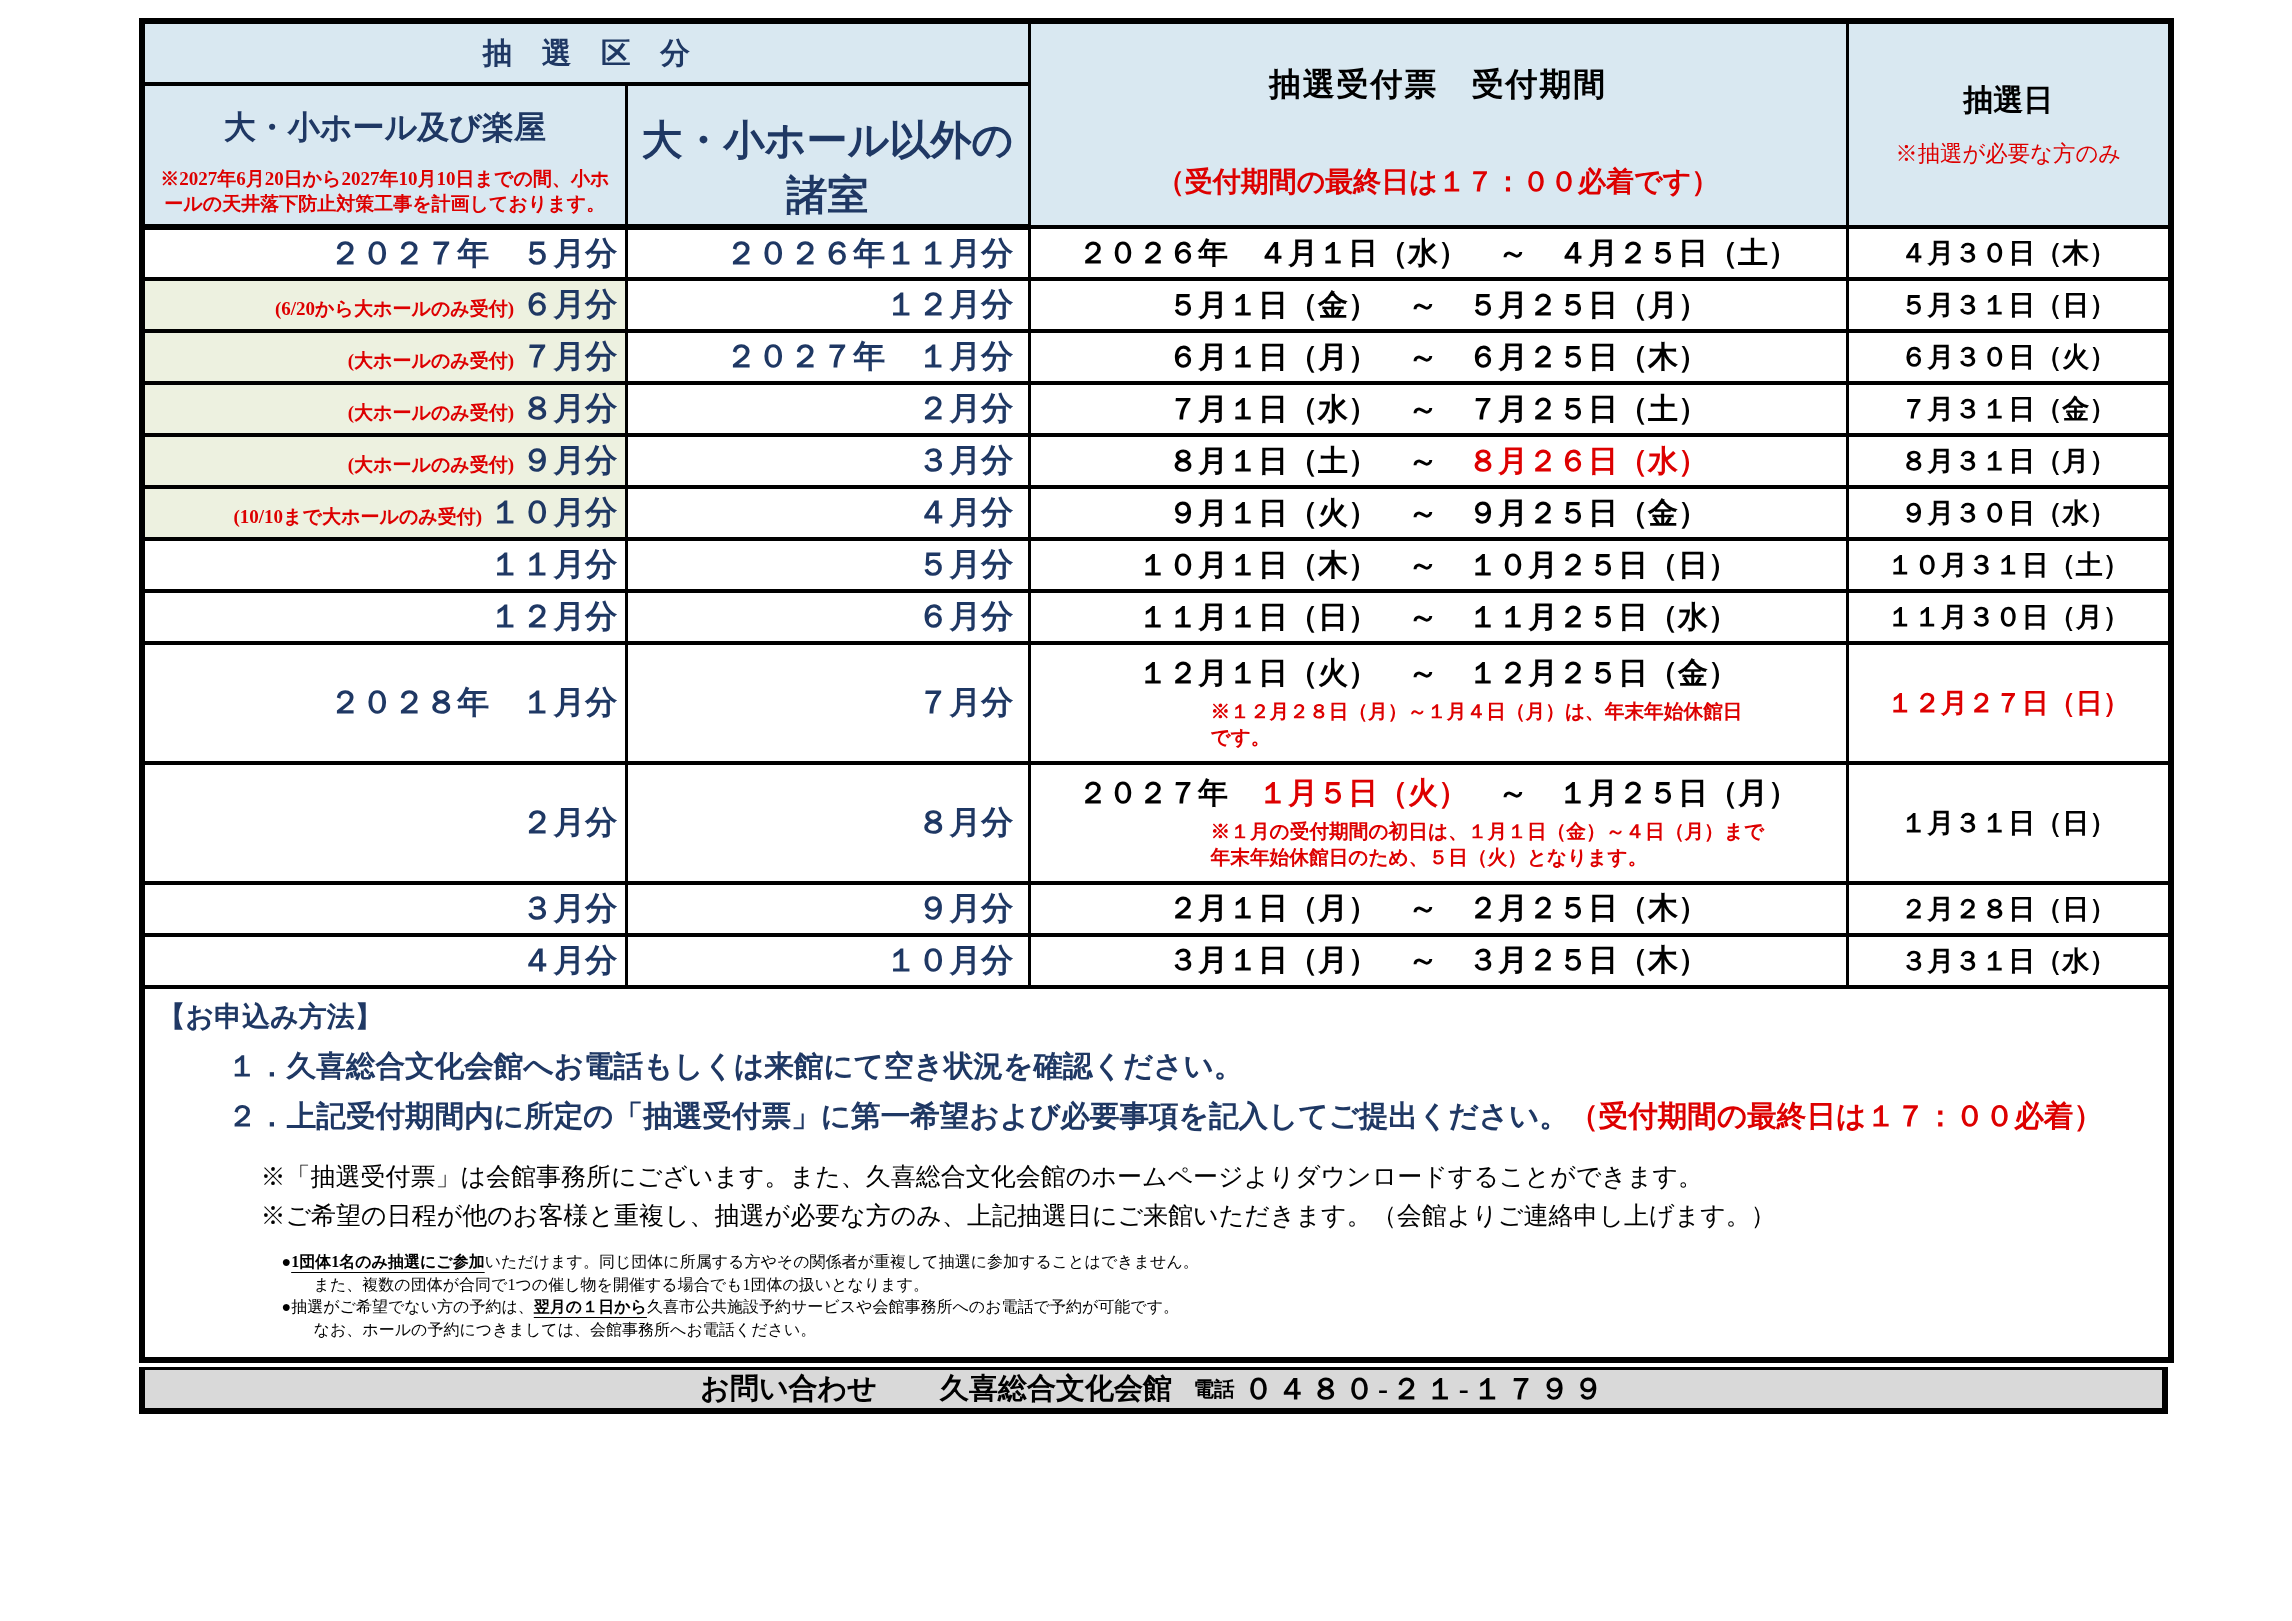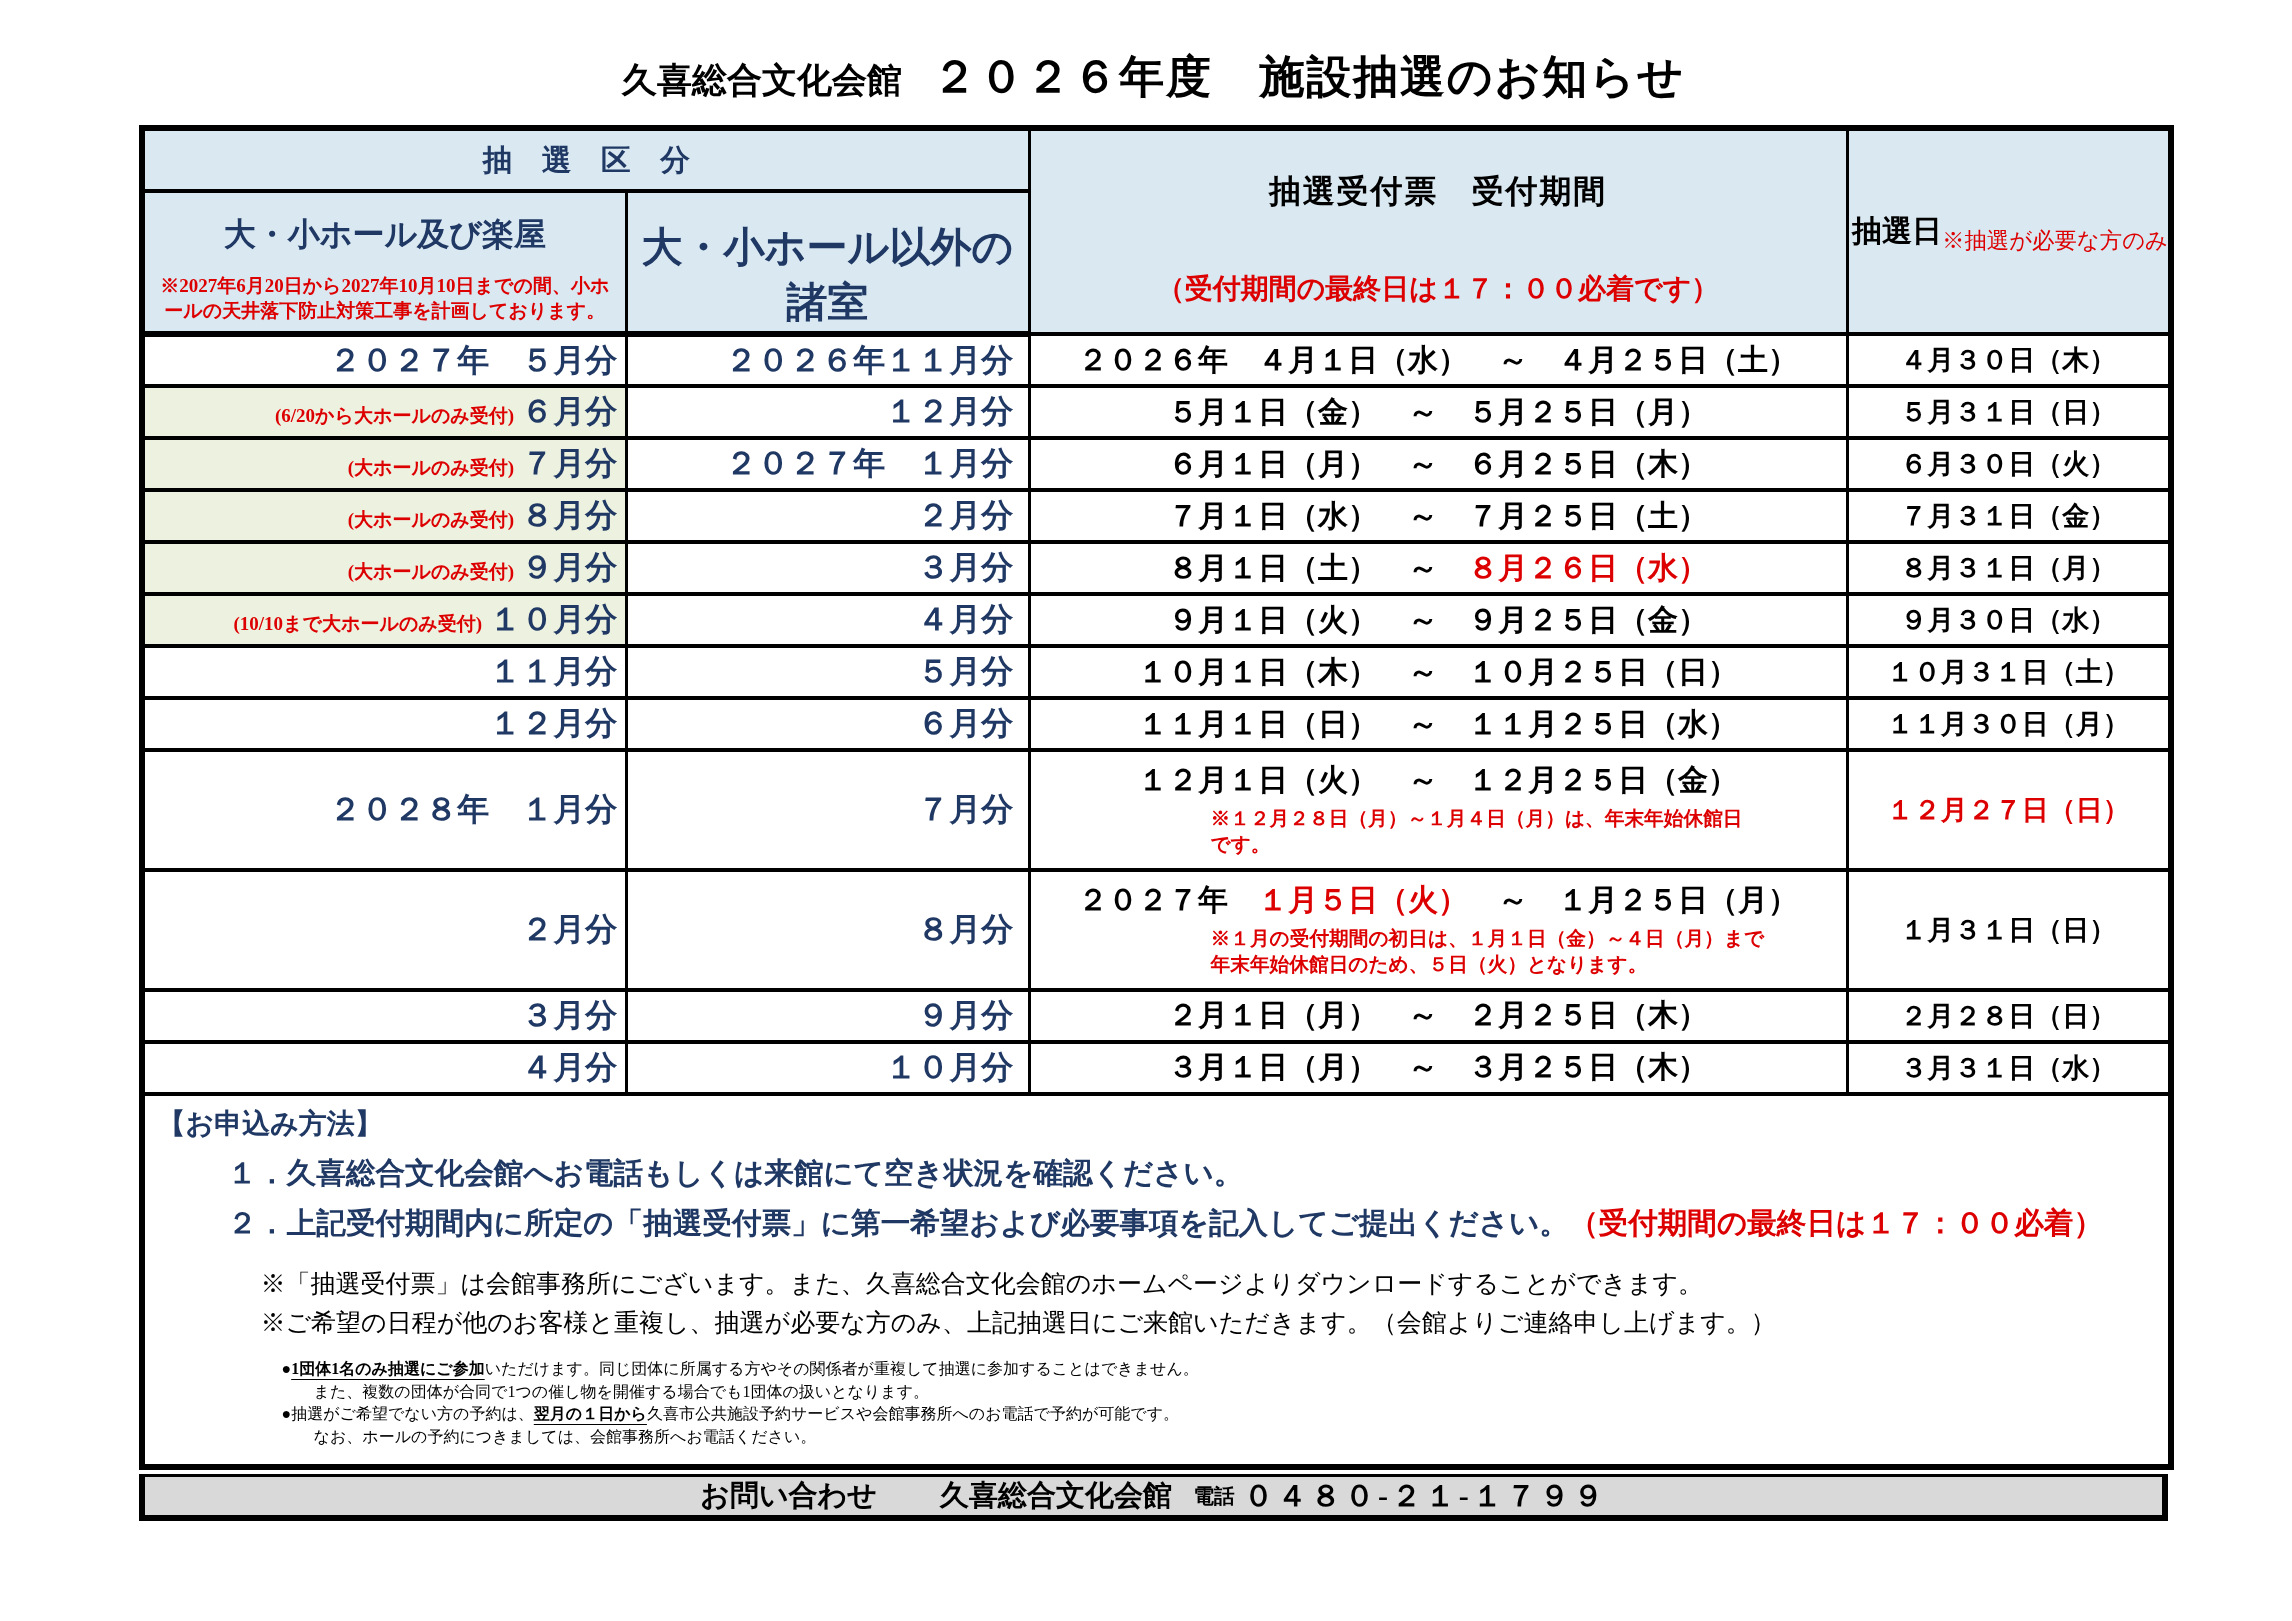--- a/index.html
+++ b/index.html
@@ -27,21 +27,21 @@
     align-items:center;padding:19.7px 9px 7.2px 9px;box-sizing:border-box;}
   .hall-title{color:var(--navy);font-size:32px;font-weight:700;}
   .hall-note{color:var(--red);font-size:19px;font-weight:700;line-height:1.3;text-align:center;max-width:452px;}
   td.other-head{background:var(--head-bg);text-align:center;color:var(--navy);font-size:41px;font-weight:700;
     padding-top:27px;}
   td.period-head{background:var(--head-bg);padding:0;}
   .period-head-inner{display:flex;flex-direction:column;align-items:center;height:100%;box-sizing:border-box;padding-top:14.3px;}
   .period-head-title{color:#000;font-size:32px;font-weight:700;letter-spacing:1.8px;}
   .period-head-note{color:var(--red);font-size:28px;font-weight:700;margin-top:56px;}
   td.lottery-head{background:var(--head-bg);padding:0;}
-  .lottery-head-inner{display:flex;flex-direction:row;align-items:center;justify-content:flex-end;height:100%;}
+  .lottery-head-inner{display:flex;flex-direction:column;align-items:center;justify-content:flex-end;height:100%;}
   .lottery-head-title{color:#000;font-size:30px;font-weight:700;}
   .lottery-head-note{color:var(--red);font-size:22.4px;font-weight:400;margin-top:17px;}
   tr.subhead td{border-bottom:6.3px solid var(--line);}
 
   
   tbody.rows tr{height:52px;}
   td.c1{text-align:right;padding-right:7.2px;white-space:nowrap;}
   td.c1.green{background:var(--green);}
   .small-note{color:var(--red);font-size:19px;font-weight:700;margin-right:7.2px;}
   .month{color:var(--navy);font-size:32px;font-weight:700;}
@@ -72,23 +72,20 @@
   .footer-label{font-size:29px;font-weight:700;color:#000;}
   .footer-org{font-size:29px;font-weight:700;color:#000;margin-left:63px;}
   .footer-tel-label{font-size:20.6px;font-weight:700;color:#000;margin-left:21.5px;}
   .footer-tel{font-size:30px;font-weight:700;color:#000;margin-left:9px;letter-spacing:3.6px;}
 </style>
 </head>
 <body>
 
 <div class="page">
 
-  <div class="title-wrap">
-    <span class="title-org">久喜総合文化会館</span><span class="title-main">２０２６年度　施設抽選のお知らせ</span>
-  </div>
 
   <table class="sched">
     <colgroup>
       <col style="width:484px">
         <col style="width:403px">
         <col style="width:818px">
         <col style="width:324px">
     </colgroup>
     <tbody>
       <tr>

